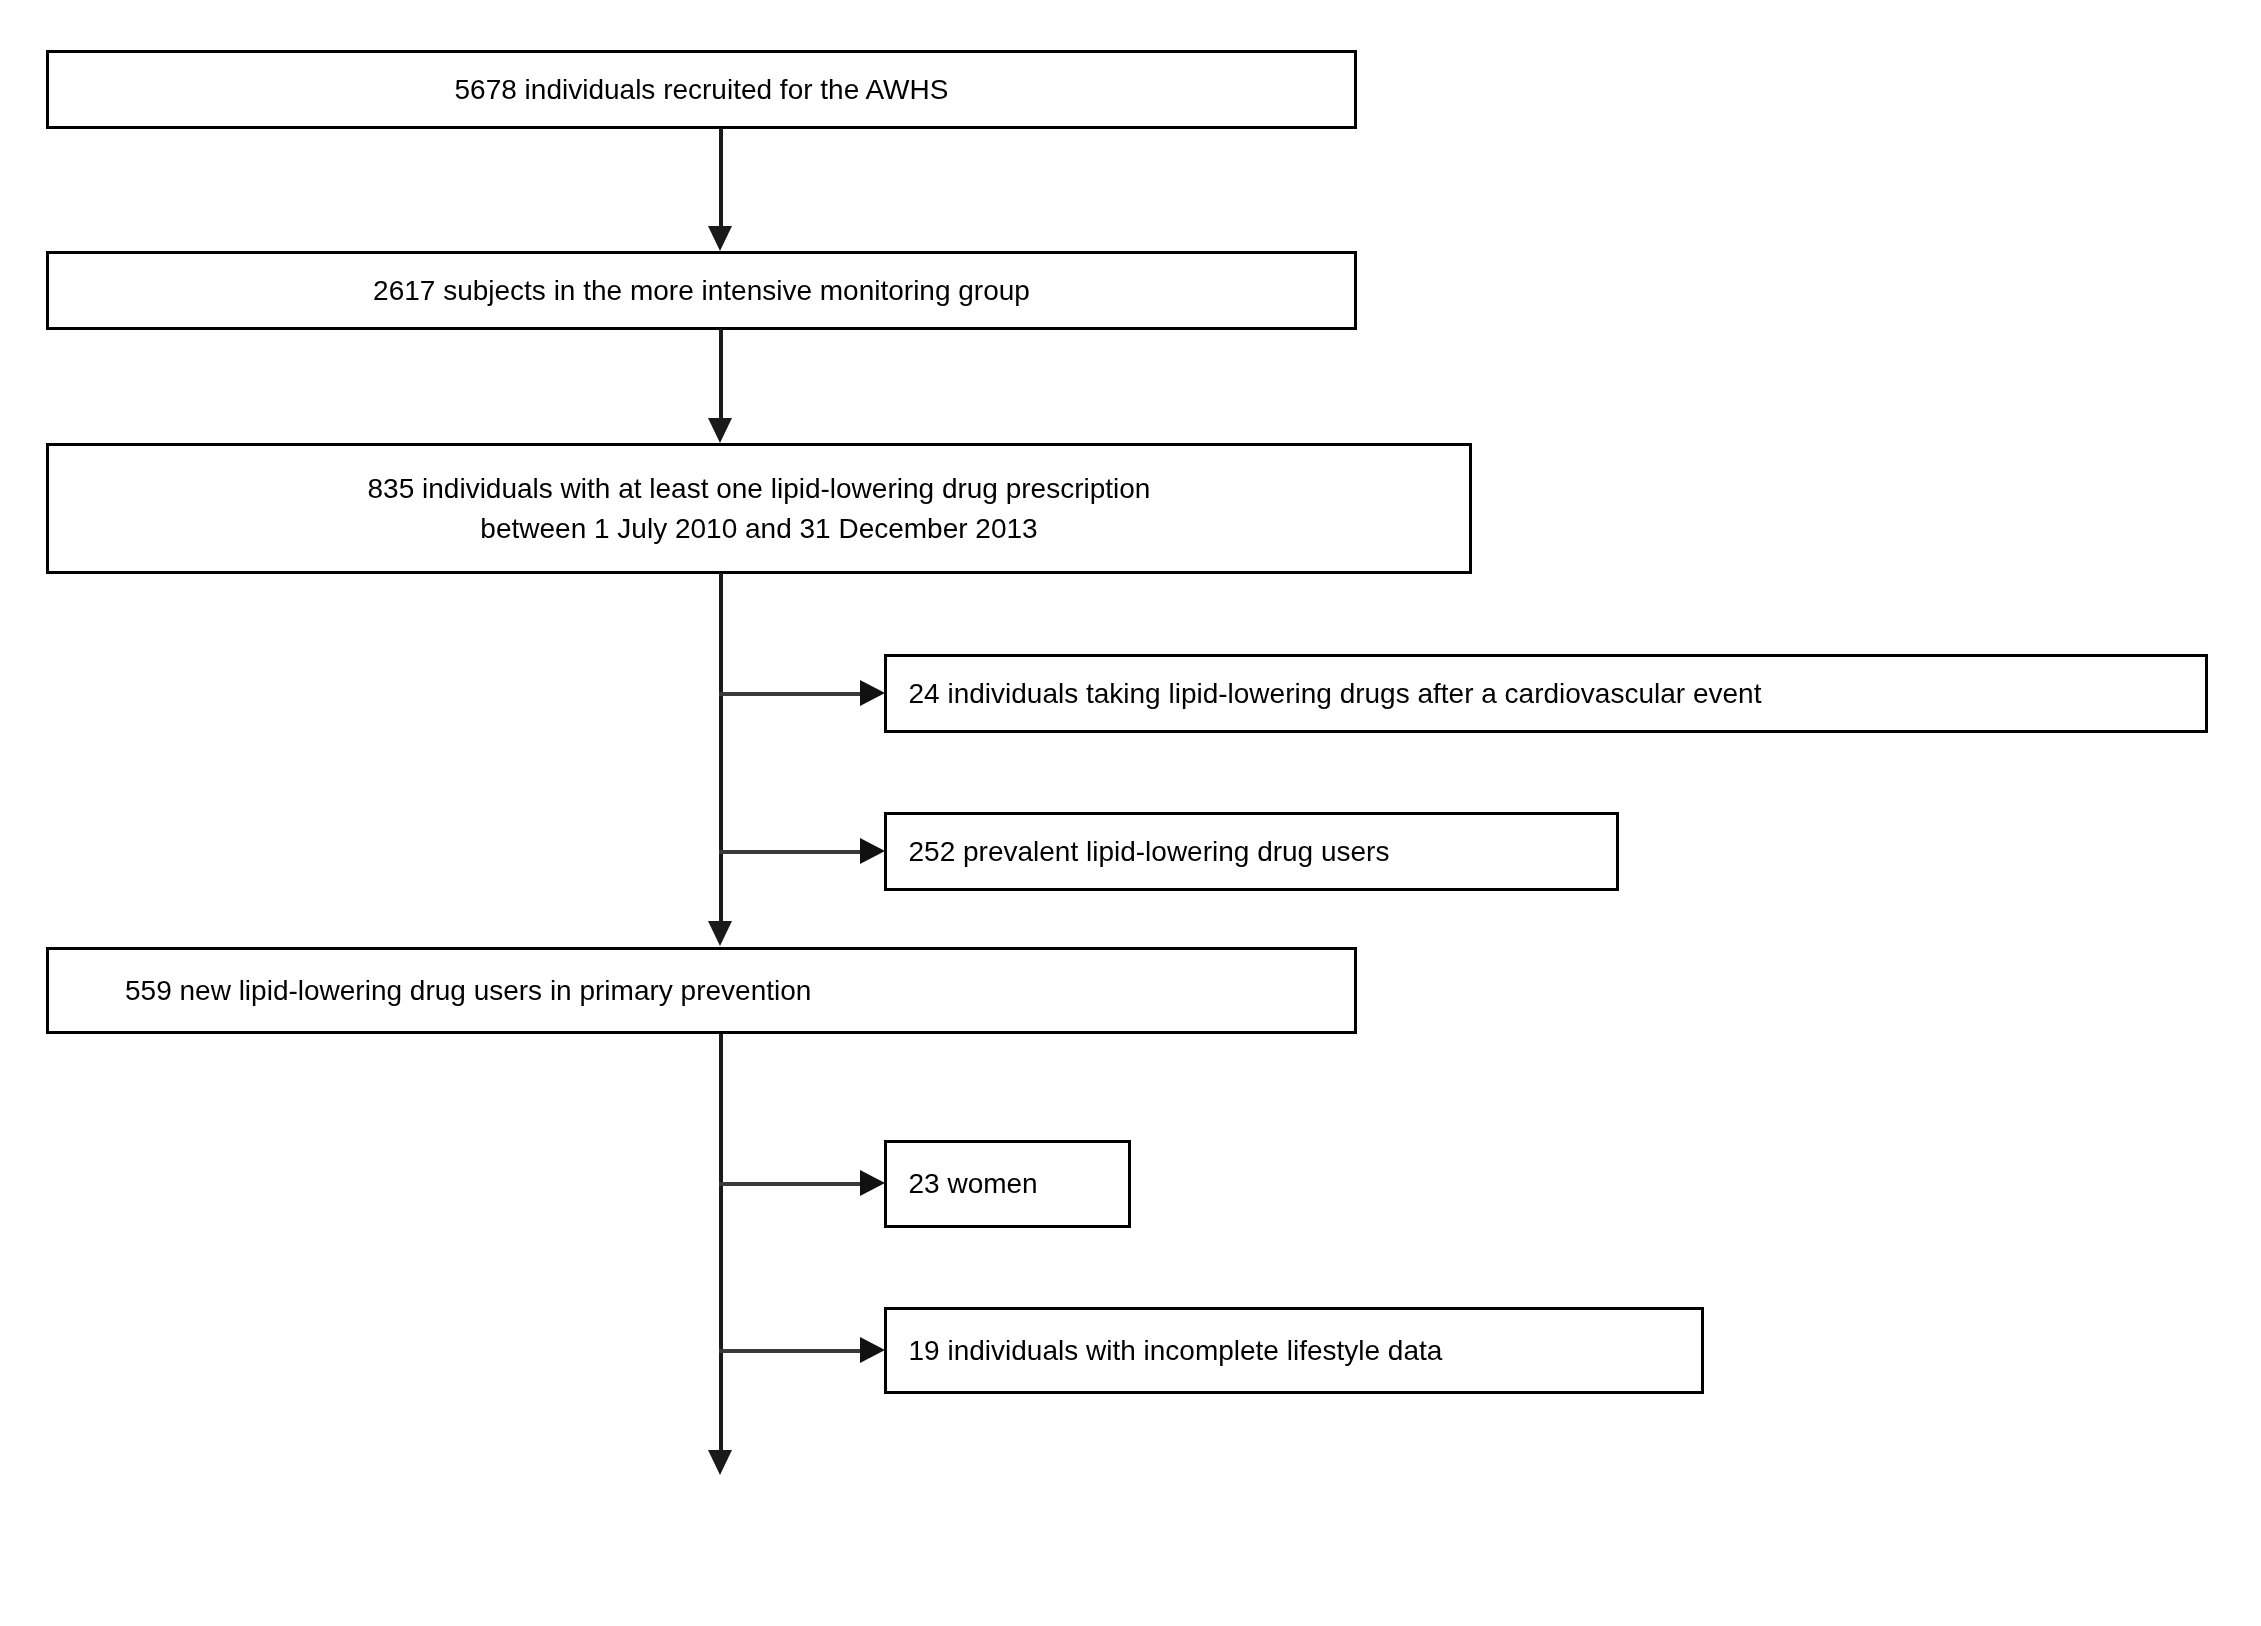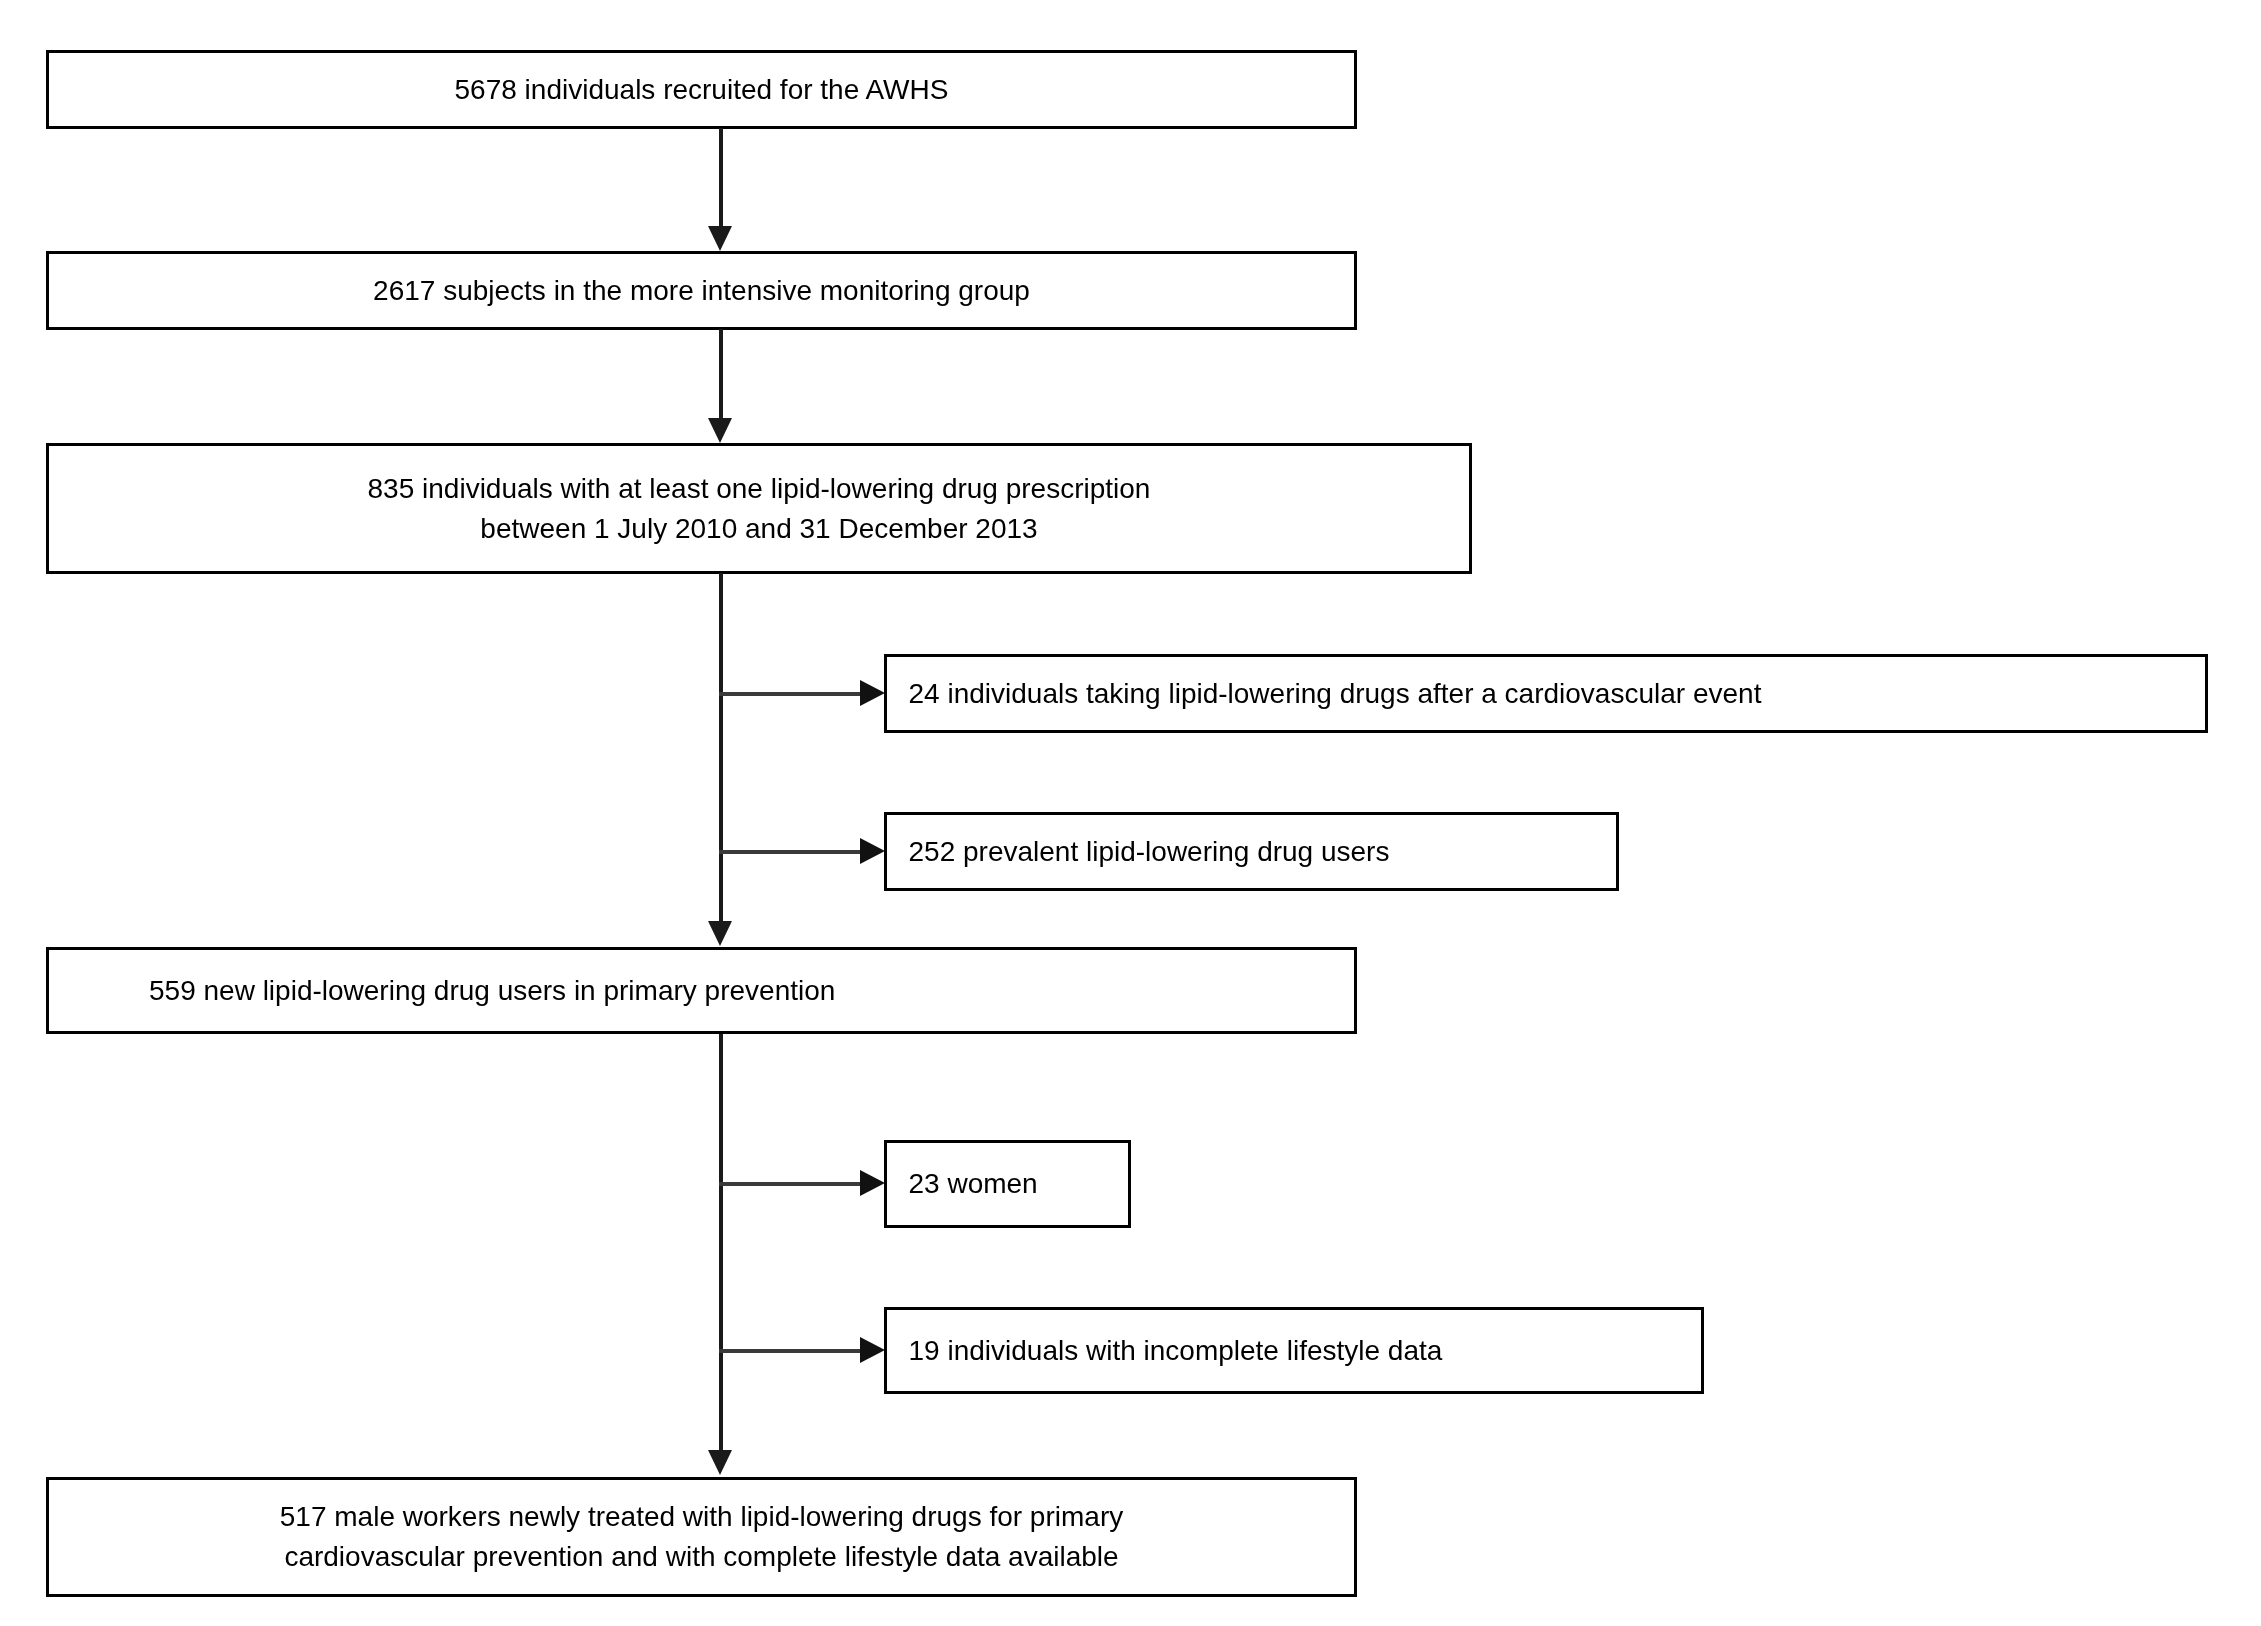--- a/index.html
+++ b/index.html
@@ -107,38 +107,34 @@
   <div class="node left-align" style="left:884px; top:654px; width:1324px; height:79px;">
     <span class="line">24 individuals taking lipid-lowering drugs after a cardiovascular event</span>
   </div>
 
   <div class="branch" style="left:719px; top:850px; width:142px;"></div>
   <div class="arrow-right" style="left:860px; top:838px;"></div>
   <div class="node left-align" style="left:884px; top:812px; width:735px; height:79px;">
     <span class="line">252 prevalent lipid-lowering drug users</span>
   </div>
 
-  <div class="node left-align" style="left:46px; top:947px; width:1311px; height:87px; padding-left:100px;">
+  <div class="node left-align" style="left:46px; top:947px; width:1311px; height:87px; padding-left:76px;">
     <span class="line">559 new lipid-lowering drug  users in primary  prevention</span>
   </div>
 
   <div class="trunk" style="left:719px; top:1034px; height:418px;"></div>
   <div class="arrow-down" style="left:708px; top:1450px;"></div>
 
   <div class="branch" style="left:719px; top:1182px; width:142px;"></div>
   <div class="arrow-right" style="left:860px; top:1170px;"></div>
   <div class="node left-align" style="left:884px; top:1140px; width:247px; height:88px;">
     <span class="line">23 women</span>
   </div>
 
   <div class="branch" style="left:719px; top:1349px; width:142px;"></div>
   <div class="arrow-right" style="left:860px; top:1337px;"></div>
   <div class="node left-align" style="left:884px; top:1307px; width:820px; height:87px;">
     <span class="line">19 individuals with incomplete lifestyle data</span>
   </div>
 
-  <div class="node" style="left:46px; top:1477px; width:1311px; height:120px;">
-    <span class="line">517 male workers newly treated with lipid-lowering drugs for primary</span>
-    <span class="line">cardiovascular prevention and with complete lifestyle data available</span>
-  </div>
 
 </div>
 
 
 </body></html>

